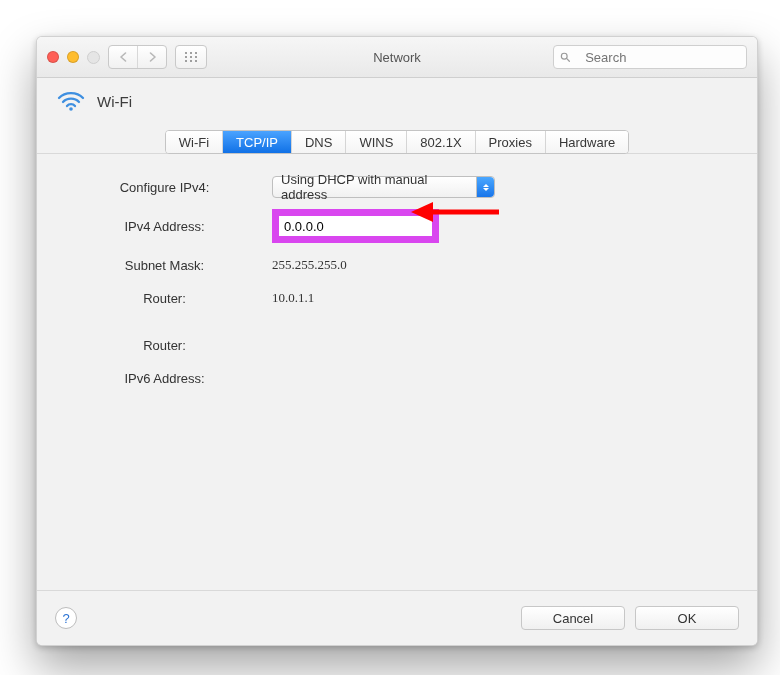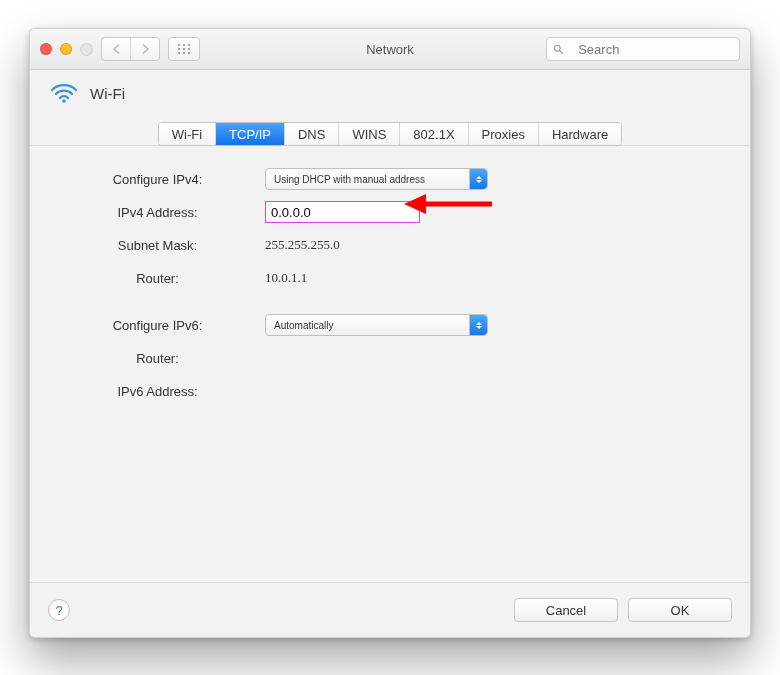--- a/index.html
+++ b/index.html
@@ -9,21 +9,21 @@
     height: 675px;
     font-family: -apple-system, "Helvetica Neue", Helvetica, Arial, sans-serif;
     font-size: 13px;
     color: #3a3a3a;
     background: #fff;
   }
   .stage {
     width: 780px;
     height: 675px;
     position: relative;
-    padding: 28px;
+    padding: 36px;
     box-sizing: border-box;
   }
   .window {
     width: 720px;
     height: 608px;
     margin: 0 auto;
     border: 1px solid rgba(0,0,0,0.18);
     border-radius: 6px;
     background: #fff;
     box-shadow: 0 22px 45px rgba(0,0,0,0.35), 0 2px 6px rgba(0,0,0,0.2);
@@ -145,35 +145,35 @@
     min-height: 22px;
   }
   .form-label {
     width: 195px;
     text-align: center;
     padding-right: 10px;
     color:#333;
   }
   .text-input {
     width: 217px; height: 20px;
-    border: 1px solid #d946ef;
+    border: 7px solid #d946ef;
     background:#fff;
     padding: 0 5px; font-size:13px;
     outline:none;
   }
   .static-val { color:#333;font-family:Liberation Serif, serif; }
   .select {
     position: relative;
     width: 223px; height: 22px;
     border: 1px solid #bfbfbf;
     border-radius: 4px;
     background: linear-gradient(#ffffff,#f1f1f1);
     display:flex; align-items:center;
     padding: 0 22px 0 8px;
-    font-size:10px; color:#333;
+    font-size:13px; color:#333;
     box-sizing: border-box;
   }
   .select .caps {
     position:absolute; right:0; top:0; bottom:0;
     width: 17px;
     border-left: 1px solid #bfbfbf;
     border-radius: 0 4px 4px 0;
     background: linear-gradient(#4aa7ff,#1875ea);
     display:flex; flex-direction:column; align-items:center; justify-content:center;
     gap:1px;
@@ -318,30 +318,20 @@
         <div class="static-val">255.255.255.0</div>
       </div>
 
       <div class="form-row">
         <div class="form-label">Router:</div>
         <div class="static-val">10.0.1.1</div>
       </div>
 
       <div class="section-gap"></div>
 
-      <div class="form-row">
-        <div class="form-label">Configure IPv6:</div>
-        <div class="select">
-          <span>Automatically</span>
-          <span class="caps">
-            <span class="tri up"></span>
-              <span class="tri down"></span>
-          </span>
-        </div>
-      </div>
 
       <div class="form-row">
         <div class="form-label">Router:</div>
         <div class="static-val"></div>
       </div>
 
       <div class="form-row">
         <div class="form-label">IPv6 Address:</div>
         <div class="static-val"></div>
       </div>

